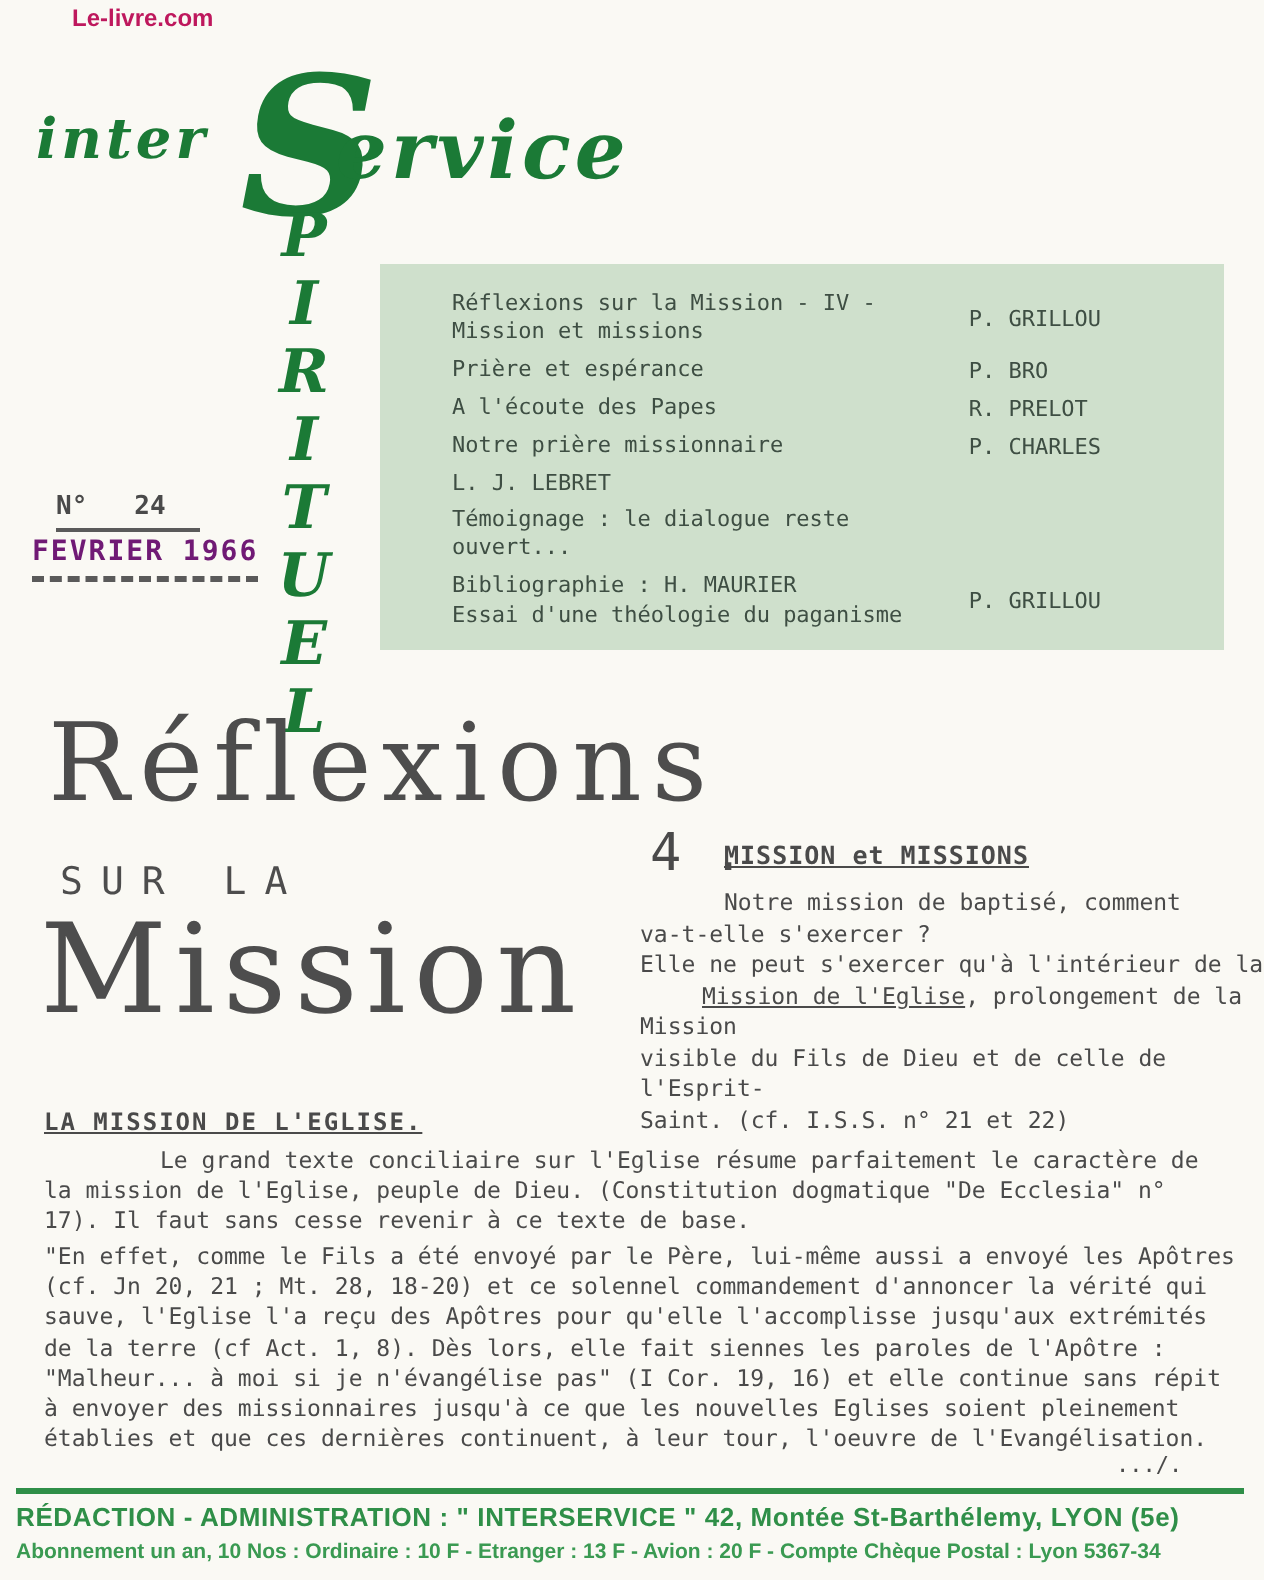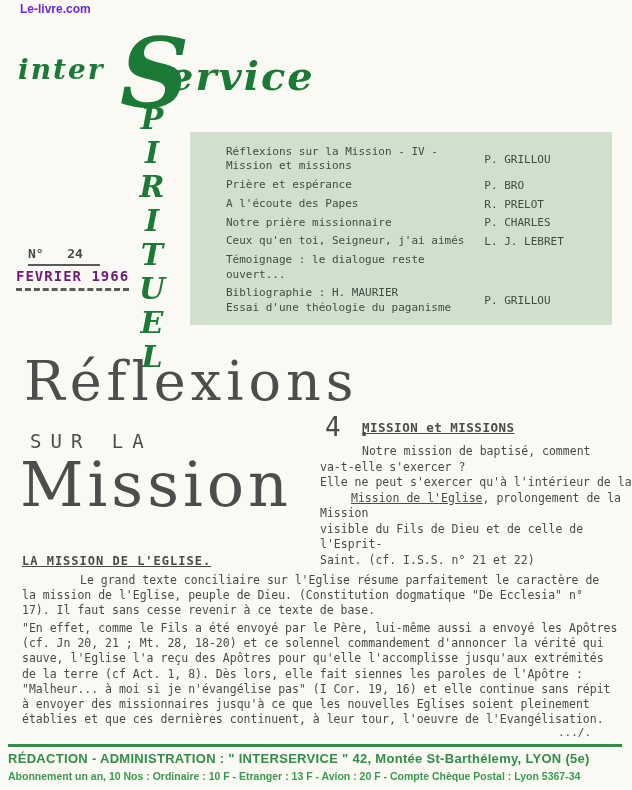--- a/index.html
+++ b/index.html
@@ -5,21 +5,21 @@
   * { margin:0; padding:0; box-sizing:border-box; }
   html,body { width:632px; height:790px; }
   body { font-family:"Liberation Sans", sans-serif; background:#ffffff; }
   .page {
     position:relative; width:632px; height:790px; overflow:hidden;
     background:#faf9f4;
   }
   .abs { position:absolute; }
 
   
-  .watermark { left:20px; top:2px; font:bold 12px "Liberation Sans",sans-serif; color:#6d28d9; }
+  .watermark { left:0; top:2px; font:bold 12px "Liberation Sans",sans-serif; color:#be185d;padding-left:36px; }
 
   
   .mast-word { font-family:"DejaVu Serif", serif; font-style:italic; font-weight:bold; color:#1b7a36; }
   .mast-inter { left:18px; top:53px; font-size:28px; letter-spacing:2px; }
   .mast-bigS  { left:120px; top:26px; font-size:96px; line-height:1; }
   .mast-ervice{ left:168px; top:52px; font-size:40px; letter-spacing:2px; }
   .mast-vertical { left:126px; top:102px; width:52px; text-align:center; }
   .mast-vertical .vletter {
     font-family:"DejaVu Serif", serif; font-style:italic; font-weight:bold;
     font-size:30px; line-height:34px; color:#1b7a36;
@@ -134,21 +134,20 @@
     </div>
     <div class="toc-row">
       <div class="toc-title">A l'écoute des Papes</div>
       <div class="toc-author">R. PRELOT</div>
     </div>
     <div class="toc-row">
       <div class="toc-title">Notre prière missionnaire</div>
       <div class="toc-author">P. CHARLES</div>
     </div>
     <div class="toc-row">
-      <div class="toc-title">Ceux qu'en toi, Seigneur, j'ai aimés</div>
       <div class="toc-author">L. J. LEBRET</div>
     </div>
     <div class="toc-row">
       <div class="toc-title">Témoignage : le dialogue reste ouvert...</div>
       <div class="toc-author"></div>
     </div>
     <div class="toc-row">
       <div class="toc-title">Bibliographie : H. MAURIER
 Essai d'une théologie du paganisme</div>
       <div class="toc-author">P. GRILLOU</div>

